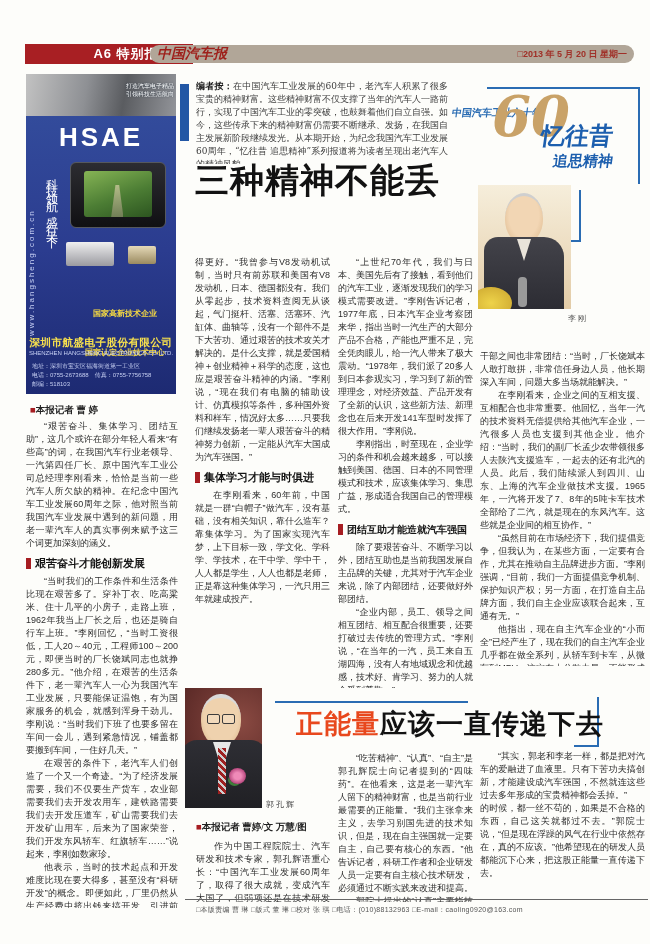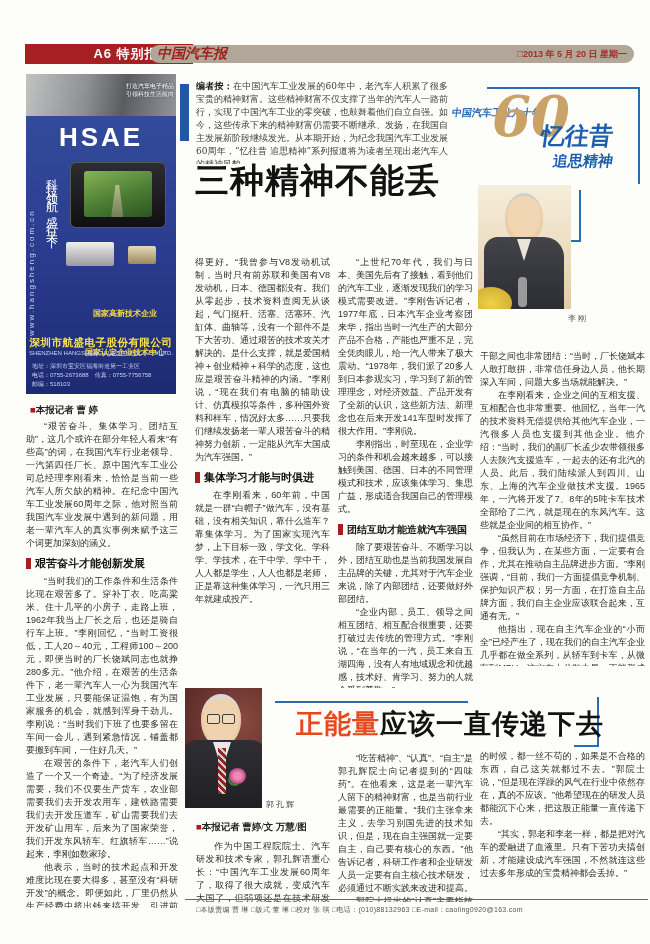--- a/index.html
+++ b/index.html
@@ -229,20 +229,20 @@
   </div>
   <div class="byline" style="left:196px;top:821px;font-family:Liberation Serif, serif;">■本报记者 曹婷/文 万慧/图</div>
   <div class="col" id="b-col1">
     <p>作为中国工程院院士、汽车研发和技术专家，郭孔辉语重心长：“中国汽车工业发展60周年了，取得了很大成就，变成汽车大国了，但弱项还是在技术研发方面，要想成为强国还是要吃那种苦。”</p>
   </div>
   <div class="col" id="b-col2">
     <p>“吃苦精神”、“认真”、“自主”是郭孔辉院士向记者提到的“四味药”。在他看来，这是老一辈汽车人留下的精神财富，也是当前行业最需要的正能量。“我们主张拿来主义，去学习别国先进的技术知识，但是，现在自主强国就一定要自主，自己要有核心的东西。”他告诉记者，科研工作者和企业研发人员一定要有自主核心技术研发，必须通过不断实践来改进和提高。</p>
     <p>郭院士提出的“认真”主要指技术研发和质量管理方面。“过去，尽管条件艰苦，但科研人员在搞研发和质量鉴定</p>
   </div>
   <div class="col" id="b-col3">
+    <p>“其实，郭老和李老一样，都是把对汽车的爱融进了血液里。只有下苦功夫搞创新，才能建设成汽车强国，不然就连这些过去多年形成的宝贵精神都会丢掉。”</p>
     <p style="text-indent:0;">的时候，都一丝不苟的，如果是不合格的东西，自己这关就都过不去。”郭院士说，“但是现在浮躁的风气在行业中依然存在，真的不应该。”他希望现在的研发人员都能沉下心来，把这股正能量一直传递下去。</p>
-    <p>“其实，郭老和李老一样，都是把对汽车的爱融进了血液里。只有下苦功夫搞创新，才能建设成汽车强国，不然就连这些过去多年形成的宝贵精神都会丢掉。”</p>
   </div>
 
   <div class="f-rule"></div>
   <div class="f-credits">□本版责编 曹 琳  □版式 董 琳  □校对 张 琪  □电话：(010)88132963  □E-mail：caoling0920@163.com</div>
 
 </div>
 
 </body></html>

